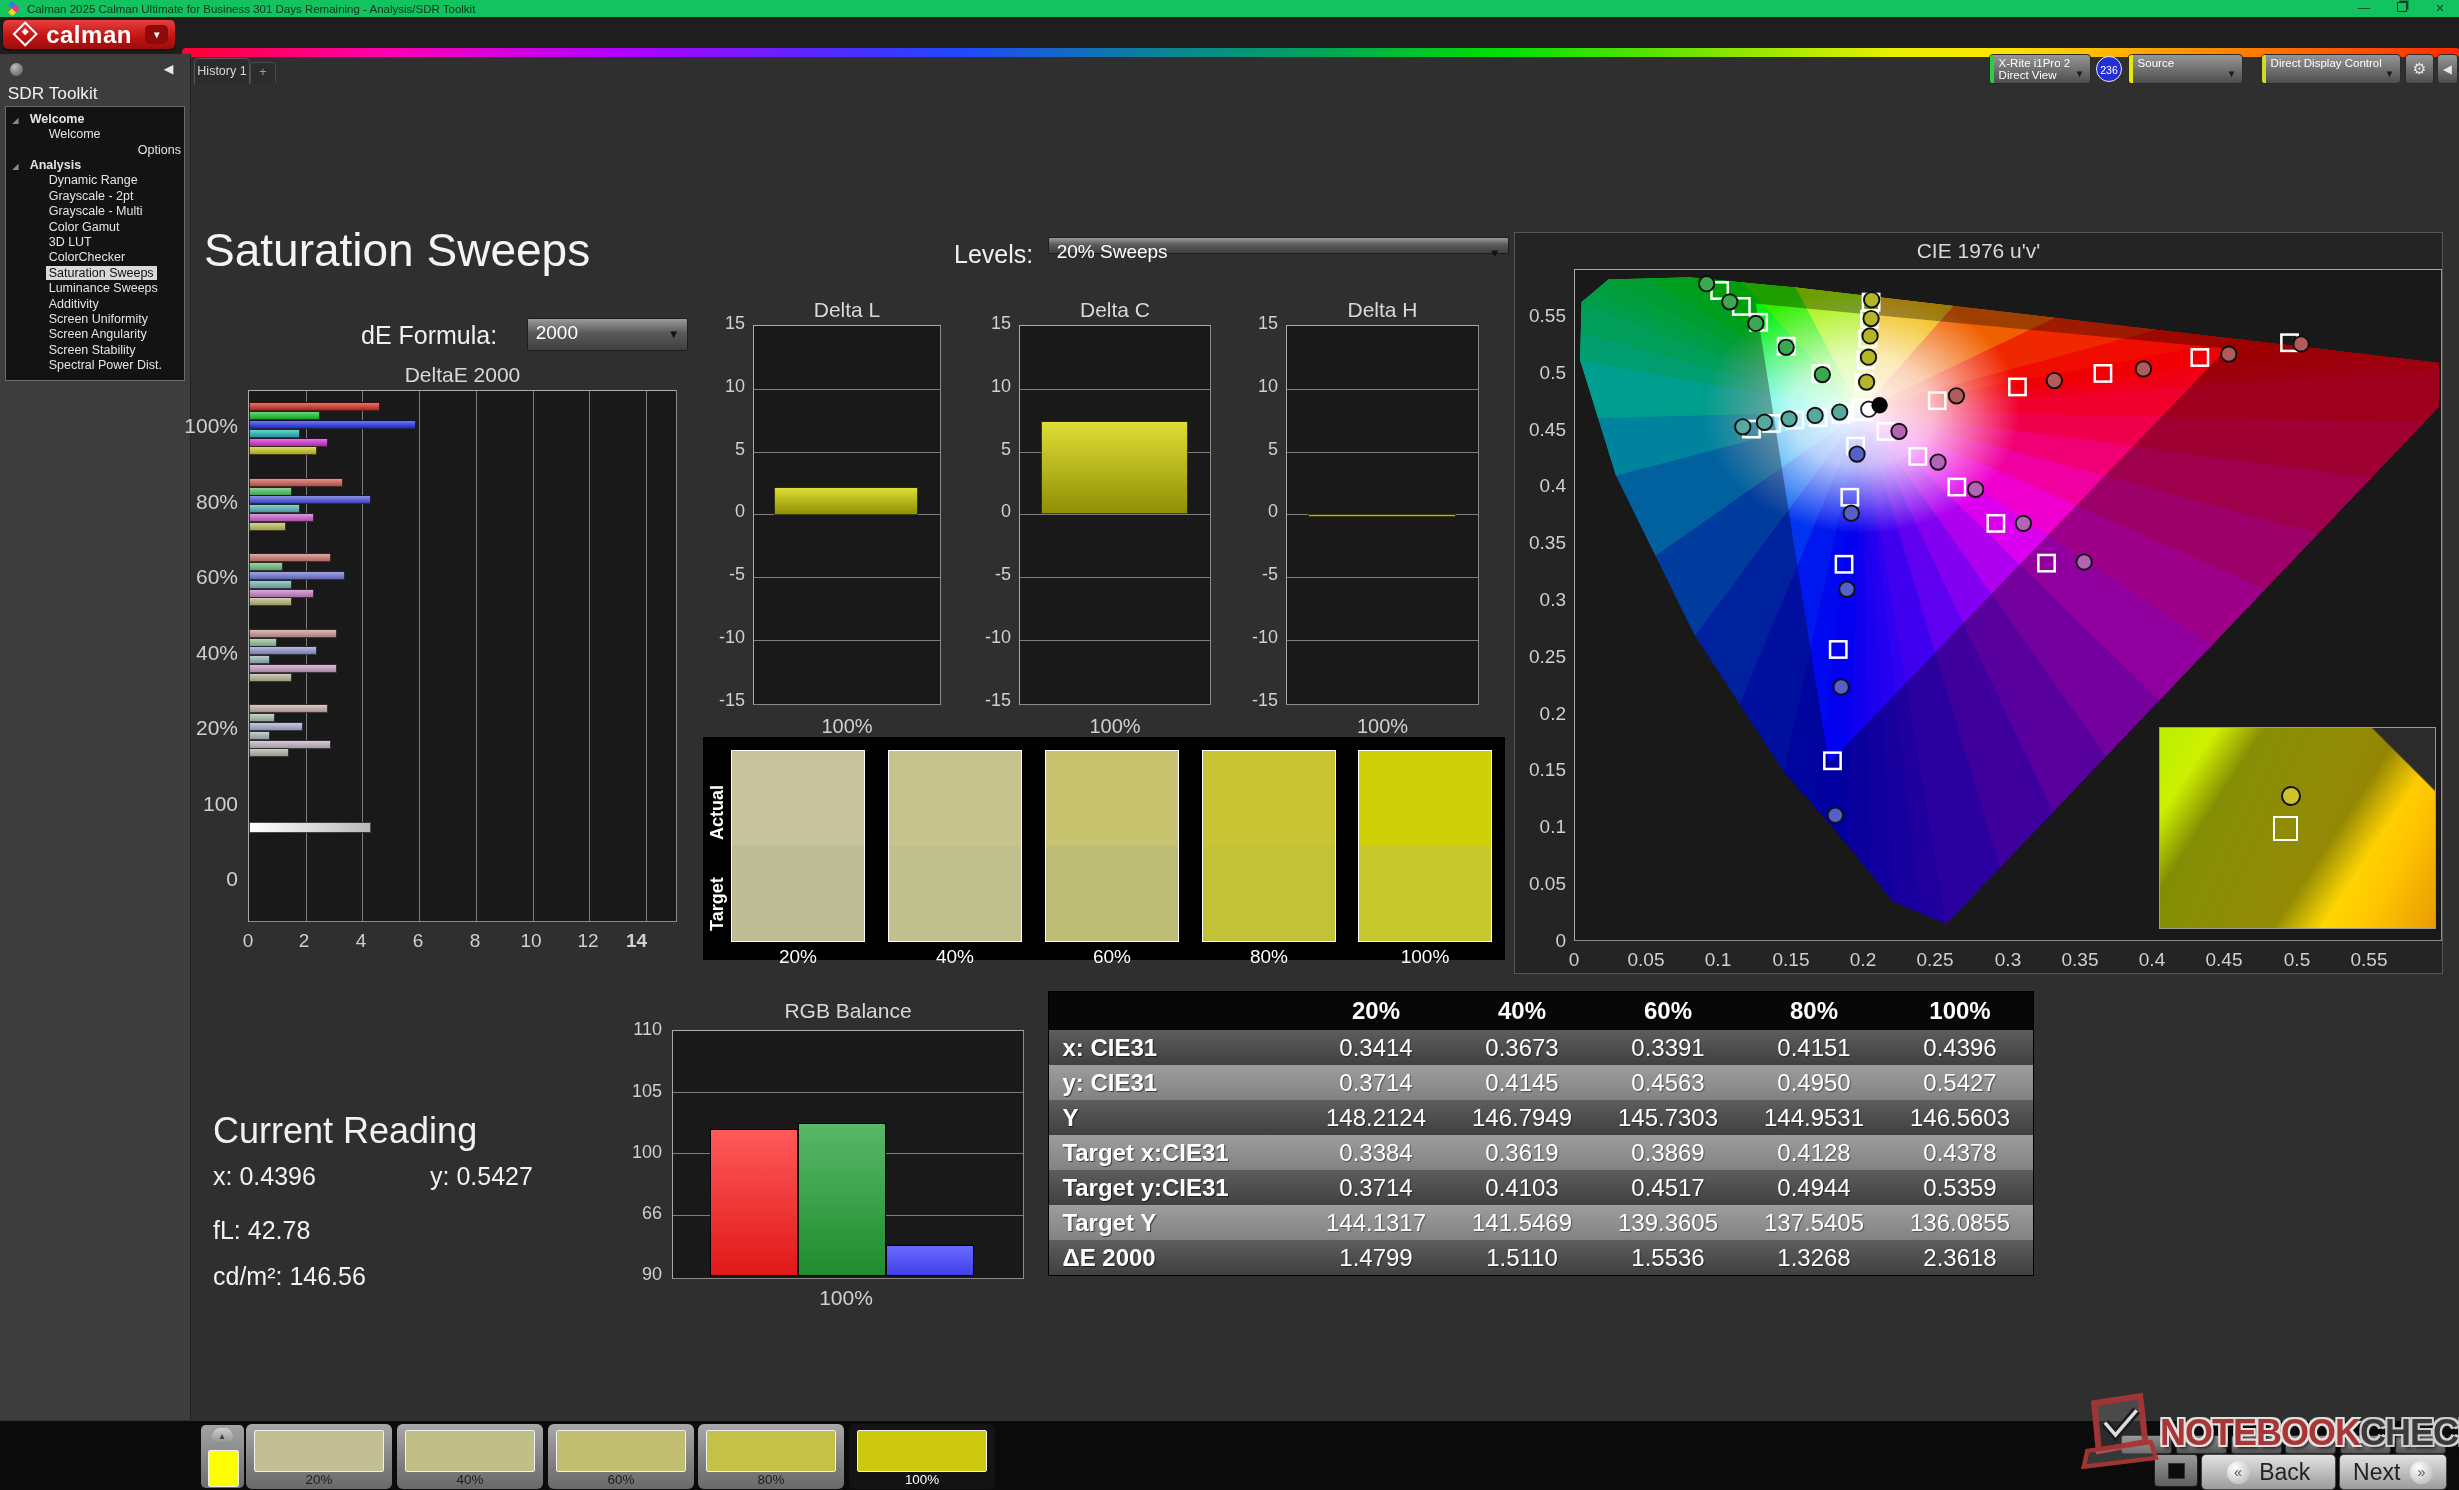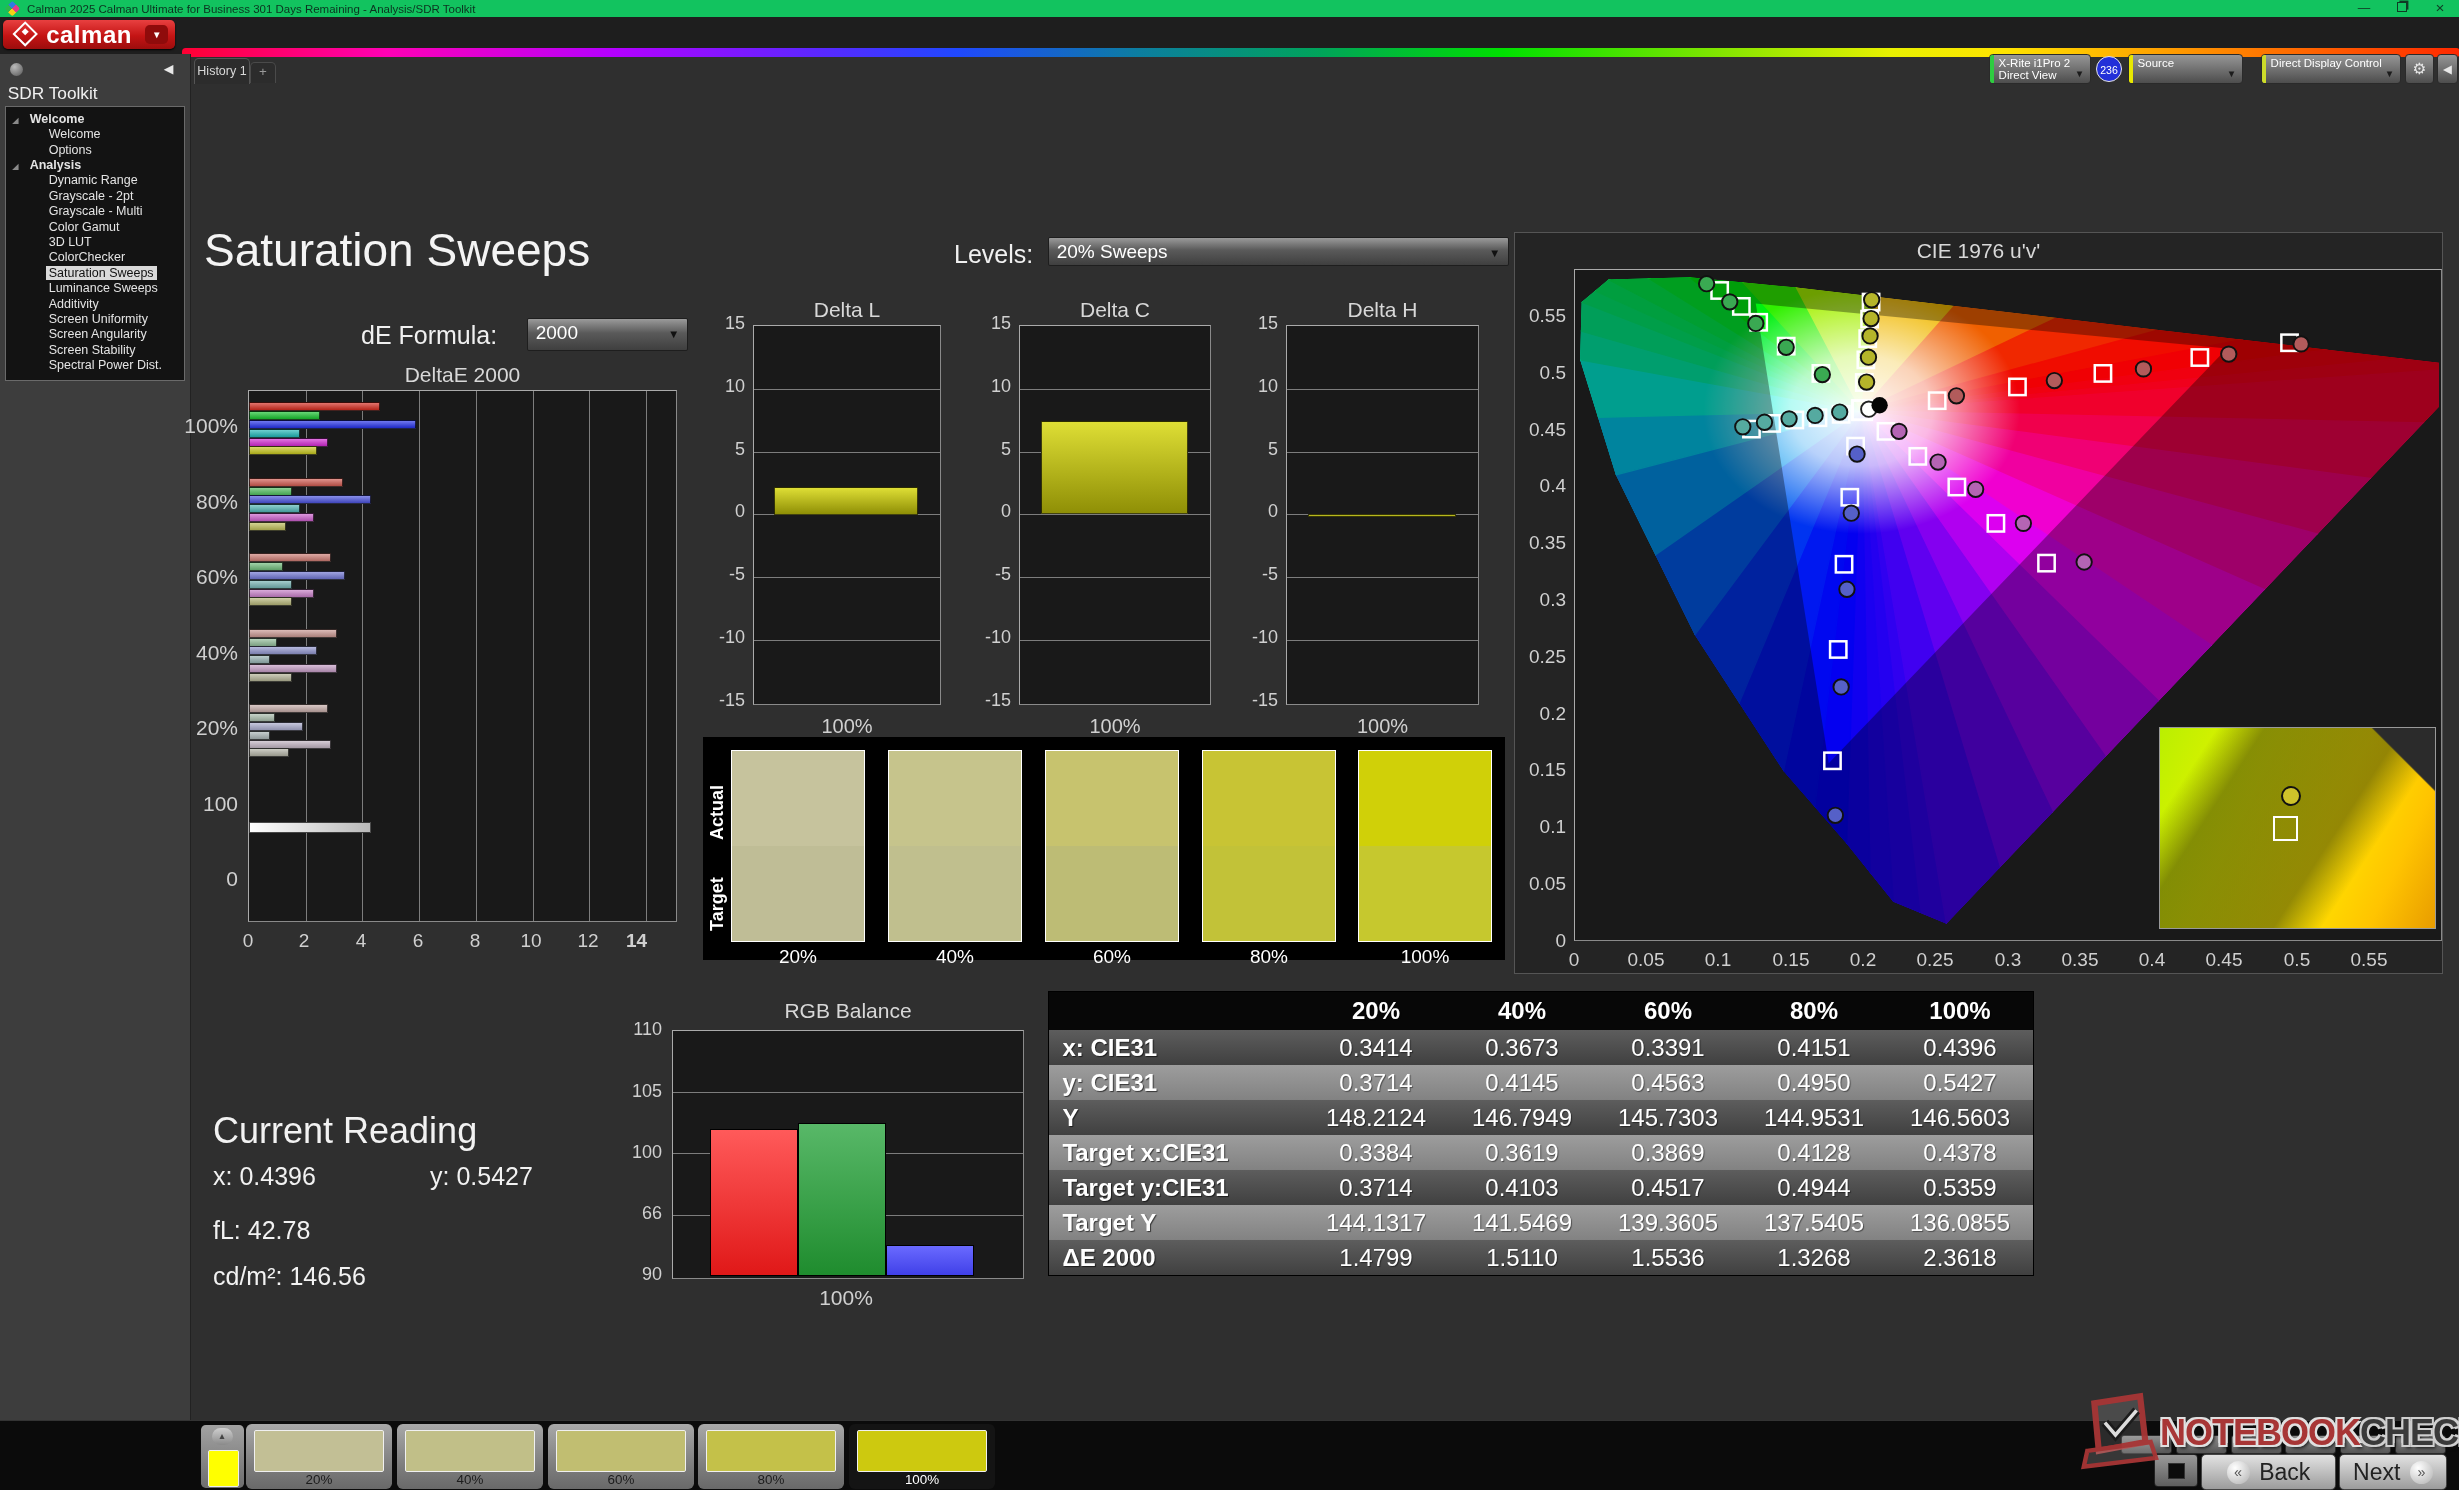--- a/index.html
+++ b/index.html
@@ -155,21 +155,21 @@
     <div id="rainbow" class="abs"></div>
   </div>
 
   <div id="sidebar" class="abs">
     <div id="sb-pin" class="abs"></div>
     <div id="sb-collapse" class="abs">◀</div>
     <div id="sb-header" class="abs">SDR Toolkit</div>
     <div id="tree" class="abs">
         <div class="tree-row group" style="padding-left: 21px;"><span class="exp">◢</span><span class="lbl">Welcome</span></div>
         <div class="tree-row" style="padding-left: 40px;"><span class="lbl">Welcome</span></div>
-        <div class="tree-row" style="padding-left: 40px;"><span class="lbl">Options</span></div>
+        <div class="tree-row" style="padding-left: 40px; text-align: right;"><span class="lbl">Options</span></div>
         <div class="tree-row group" style="padding-left: 21px;"><span class="exp">◢</span><span class="lbl">Analysis</span></div>
         <div class="tree-row" style="padding-left: 40px;"><span class="lbl">Dynamic Range</span></div>
         <div class="tree-row" style="padding-left: 40px;"><span class="lbl">Grayscale - 2pt</span></div>
         <div class="tree-row" style="padding-left: 40px;"><span class="lbl">Grayscale - Multi</span></div>
         <div class="tree-row" style="padding-left: 40px;"><span class="lbl">Color Gamut</span></div>
         <div class="tree-row" style="padding-left: 40px;"><span class="lbl">3D LUT</span></div>
         <div class="tree-row" style="padding-left: 40px;"><span class="lbl">ColorChecker</span></div>
         <div class="tree-row sel" style="padding-left: 40px;"><span class="lbl">Saturation Sweeps</span></div>
         <div class="tree-row" style="padding-left: 40px;"><span class="lbl">Luminance Sweeps</span></div>
         <div class="tree-row" style="padding-left: 40px;"><span class="lbl">Additivity</span></div>
@@ -201,21 +201,21 @@
   </div>
   <div id="gear-btn" class="abs topbtn">
     <span class="iconbtn-glyph">⚙</span>
   </div>
   <div id="panel-collapse-btn" class="abs topbtn">
     <span class="iconbtn-glyph" style="font-size:11.5px;">◀</span>
   </div>
 
   <div id="page-title" class="abs">Saturation Sweeps</div>
   <div class="abs fieldlabel" style="left:954px;top:240px;">Levels:</div>
-  <div class="abs dropdown" style="left:1048px;top:237px;width:461px;height:29px;">
+  <div class="abs dropdown" style="left:1048px;top:237px;width:461px;height:17px;">
     <span>20% Sweeps</span><span class="dcaret">▼</span>
   </div>
   <div class="abs fieldlabel" style="left:361px;top:321px;">dE Formula:</div>
   <div class="abs dropdown" style="left:527px;top:318px;width:161px;height:33px;">
     <span>2000</span><span class="dcaret">▼</span>
   </div>
 
   <div class="abs chart-title" style="left:248px;top:363px;width:429px;">DeltaE 2000</div>
   <div id="de-plot" class="abs plot" style="left:248px;top:390px;width:429px;height:532px;">
       <div class="gridv" style="left: 57px;"></div>

